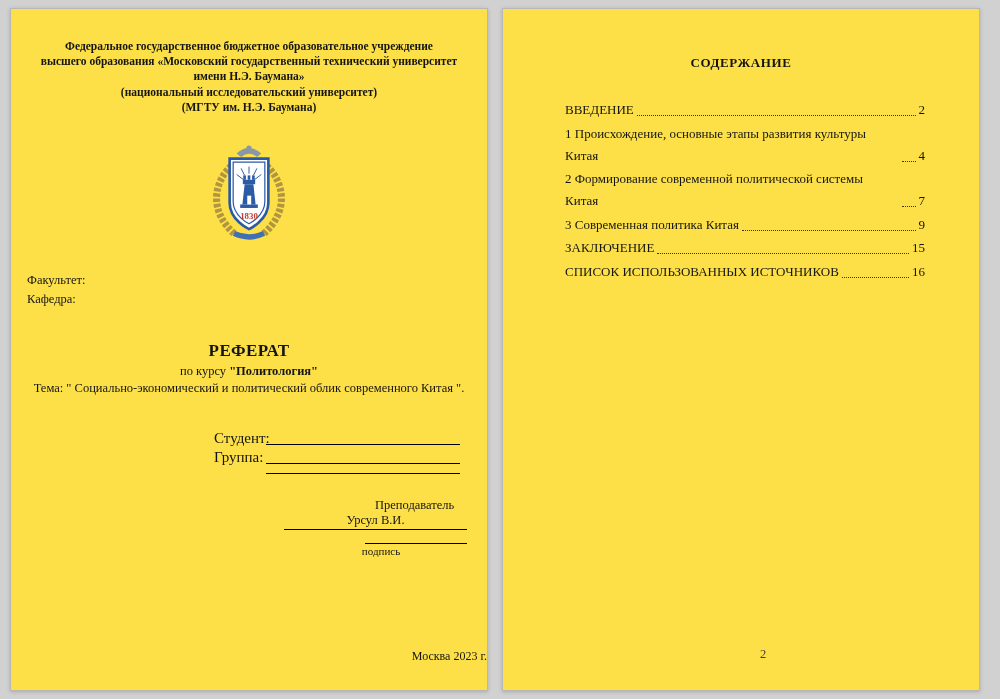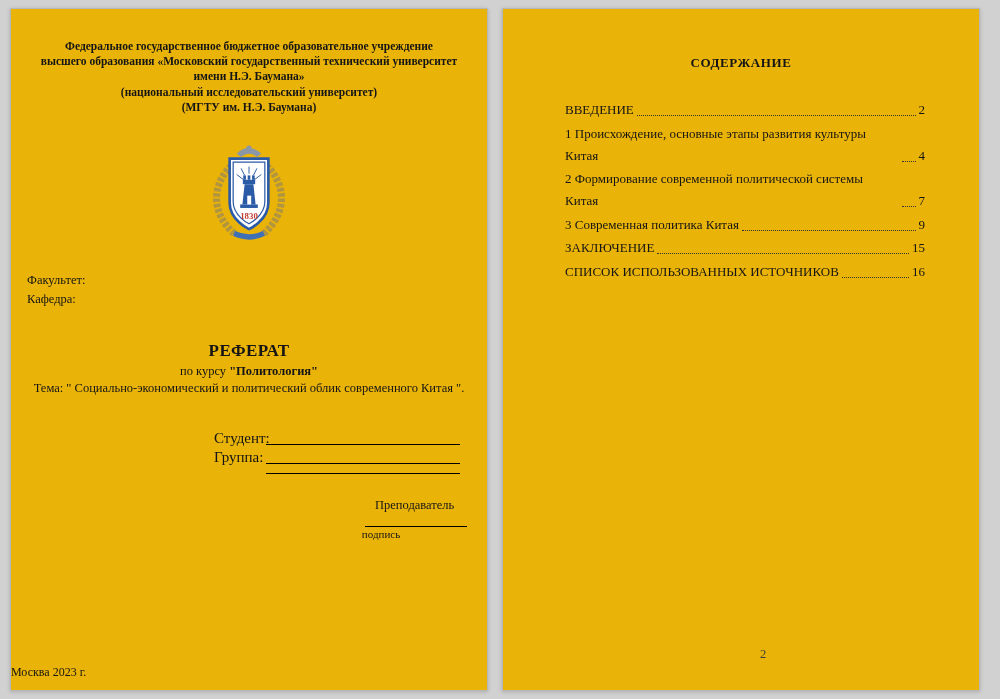--- a/index.html
+++ b/index.html
@@ -11,21 +11,21 @@
     overflow: hidden;
   }
   .spread {
     display: flex;
     gap: 14px;
     padding: 8px 10px;
   }
   .page {
     width: 478px;
     height: 683px;
-    background: #eab308;
+    background: #fde047;
     border: 1px solid #b7b7b7;
     box-shadow: 0 1px 4px rgba(0,0,0,0.18);
     position: relative;
   }
 
   
   .doc-header {
     margin-top: 30px;
     padding: 0 18px;
     text-align: center;
@@ -112,24 +112,24 @@
   }
   .signature-caption {
     margin-left: 319px;
     width: 102px;
     text-align: center;
     font-size: 11px;
     margin-top: 1px;
   }
   .page-footer {
     position: absolute;
-    bottom: 10px;
+    bottom: 26px;
     left: 0;
     width: 100%;
-    text-align: left;
+    text-align: right;
     font-size: 12px;
   }
 
   
   .toc-title {
     margin-top: 46px;
     text-align: center;
     font-weight: bold;
     font-size: 13px;
     letter-spacing: 0.6px;
@@ -234,20 +234,21 @@
         <span class="field-label">Группа:</span>
         <span class="blank-line"></span>
       </div>
       <div class="extra-line-row">
         <span class="blank-line"></span>
       </div>
     </div>
 
     <div class="teacher-row">
       <span class="teacher-label">Преподаватель</span>
+      <span class="teacher-name-line">Урсул В.И.</span>
       <span class="teacher-spacer"></span>
       <span class="signature-line"></span>
     </div>
     <div class="signature-caption">подпись</div>
 
     <div class="page-footer">Москва 2023 г.</div>
   </div>
 
   <div class="page">
 

